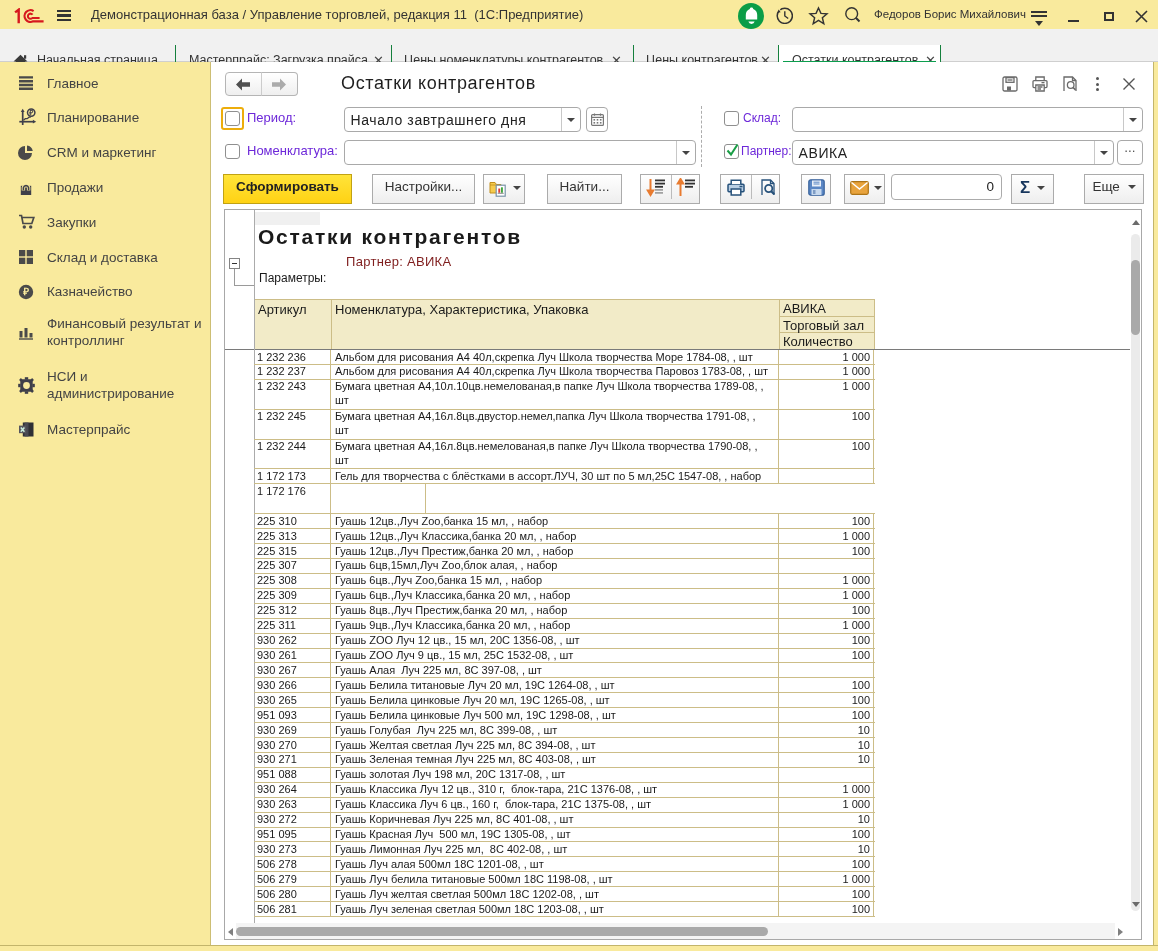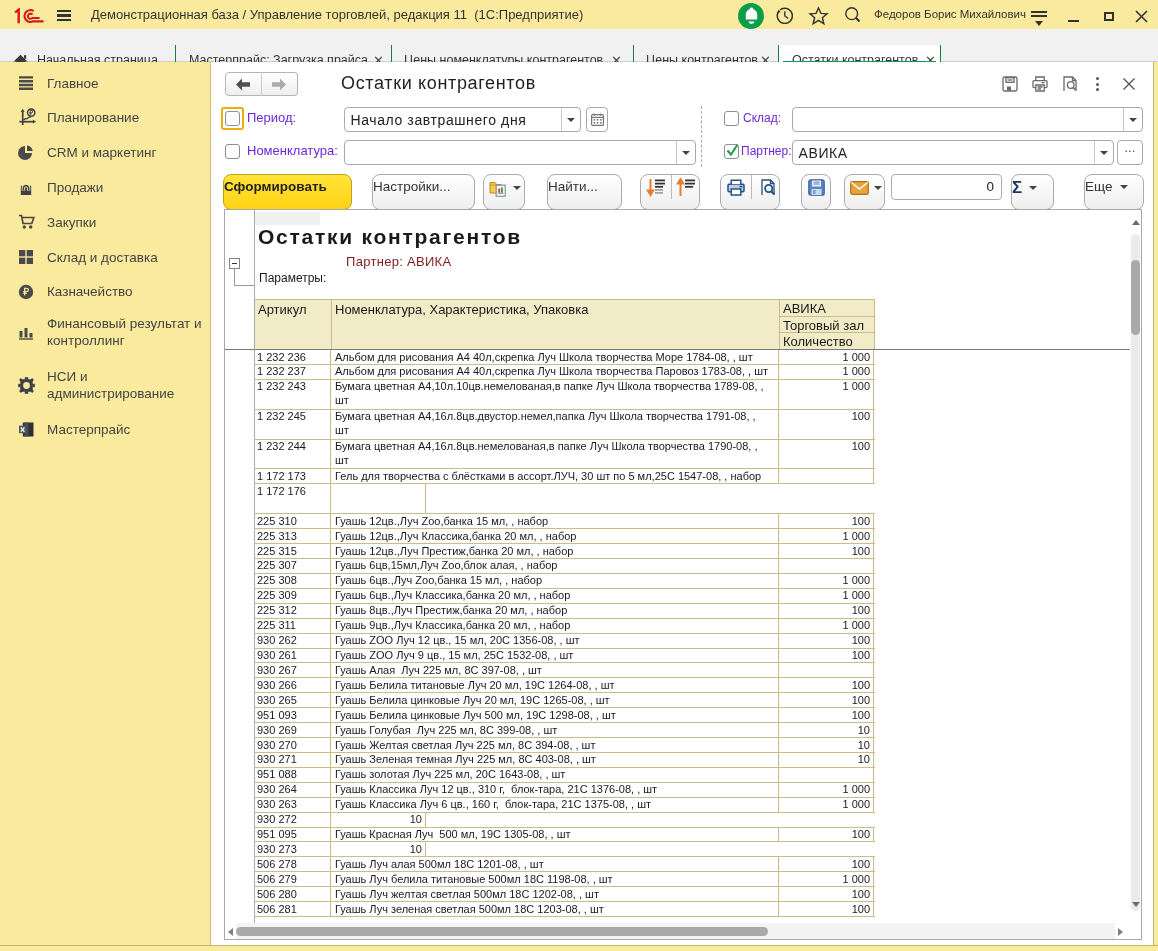--- a/index.html
+++ b/index.html
@@ -8,21 +8,21 @@
 .tabbar{left:0;top:29px;width:1158px;height:33px;background:#F1F1F1;border-bottom:1px solid #CFCFCF}
 .tab{position:absolute;top:16px;height:20px;border-right:1px solid #15803d;font-size:12.5px;color:#333;white-space:nowrap}
 .tab .tx{position:absolute;top:8px}
 .tab .cl{position:absolute;top:8px;font-size:13px;color:#444}
 .sidebar{left:0;top:62px;width:211px;height:889px;background:#F9EA9D;border-right:1px solid #CDBE74}
 .sbi{position:absolute;left:0;width:211px;display:flex;align-items:center;color:#444;font-size:13.5px;line-height:17px}
 .sbi svg{position:absolute;left:18px}
 .sbi .t{position:absolute;left:47px}
 .main{left:211px;top:62px;width:942px;height:883px;background:#fff}
 .navbtn{position:absolute;top:10px;height:24px;width:37px;border:1px solid #B5B5B5;background:linear-gradient(#FFF,#EFEFEF)}
-.btn{position:absolute;top:112px;height:36px;border:1px solid #ABABAB;border-radius:8px;background:linear-gradient(#FFFFFF,#EEEEEE);font-size:13.5px;color:#333;line-height:24px;white-space:nowrap}
+.btn{position:absolute;top:112px;height:30px;border:1px solid #ABABAB;border-radius:0;background:linear-gradient(#FFFFFF,#EEEEEE);font-size:13.5px;color:#333;text-align:center;line-height:24px;white-space:nowrap}
 .cb{position:absolute;width:15px;height:15px;border:1px solid #8F8F8F;border-radius:3px;background:#fff}
 .lbl{position:absolute;font-size:13px;color:#6d28d9;white-space:nowrap}
 .combo{position:absolute;height:25px;border:1px solid #A9A9A9;border-radius:4px;background:#fff;font-size:13.5px;color:#222}
 .combo .tx{position:absolute;left:5.5px;top:3.5px;white-space:nowrap;font-size:14px;letter-spacing:0.6px}
 .arr{position:absolute;right:0;top:0;width:19px;height:23px;border-left:1px solid #C8C8C8}
 .arr:after{content:"";position:absolute;left:5px;top:10px;border-left:4px solid transparent;border-right:4px solid transparent;border-top:4.5px solid #444}
 .dn{display:inline-block;border-left:4px solid transparent;border-right:4px solid transparent;border-top:4.5px solid #444;vertical-align:2px}
 .report{left:13px;top:147px;width:918px;height:731px;border:1px solid #A8A8A8;background:#fff;overflow:hidden}
 .hl{position:absolute;background:#CCBD87}
 .row{display:flex;border-bottom:1px solid #CCBD87;font-size:11px;color:#1A1A1A}
@@ -505,44 +505,46 @@
           <div class="c2">Гуашь Желтая светлая Луч 225 мл, 8С 394-08, , шт</div>
           <div class="c3">10</div>
         </div>
 <div class="row r1">
           <div class="c1">930 271</div>
           <div class="c2">Гуашь Зеленая темная Луч 225 мл, 8С 403-08, , шт</div>
           <div class="c3">10</div>
         </div>
 <div class="row r1">
           <div class="c1">951 088</div>
-          <div class="c2">Гуашь золотая Луч 225 мл, 20С 1643-08, , шт</div>
+          <div class="c2">Гуашь золотая Луч 198 мл, 20С 1317-08, , шт</div>
           <div class="c3"></div>
         </div>
 <div class="row r1">
           <div class="c1">930 264</div>
           <div class="c2">Гуашь Классика Луч 12 цв., 310 г,&nbsp; блок-тара, 21С 1376-08, , шт</div>
           <div class="c3">1 000</div>
         </div>
 <div class="row r1">
           <div class="c1">930 263</div>
           <div class="c2">Гуашь Классика Луч 6 цв., 160 г,&nbsp; блок-тара, 21С 1375-08, , шт</div>
           <div class="c3">1 000</div>
         </div>
 <div class="row r1">
           <div class="c1">930 272</div>
+          <div class="c2">Гуашь Коричневая Луч 225 мл, 8С 401-08, , шт</div>
           <div class="c3">10</div>
         </div>
 <div class="row r1">
           <div class="c1">951 095</div>
           <div class="c2">Гуашь Красная Луч&nbsp; 500 мл, 19С 1305-08, , шт</div>
           <div class="c3">100</div>
         </div>
 <div class="row r1">
           <div class="c1">930 273</div>
+          <div class="c2">Гуашь Лимонная Луч 225 мл,&nbsp; 8С 402-08, , шт</div>
           <div class="c3">10</div>
         </div>
 <div class="row r1">
           <div class="c1">506 278</div>
           <div class="c2">Гуашь Луч алая 500мл 18С 1201-08, , шт</div>
           <div class="c3">100</div>
         </div>
 <div class="row r1">
           <div class="c1">506 279</div>
           <div class="c2">Гуашь Луч белила титановые 500мл 18С 1198-08, , шт</div>

